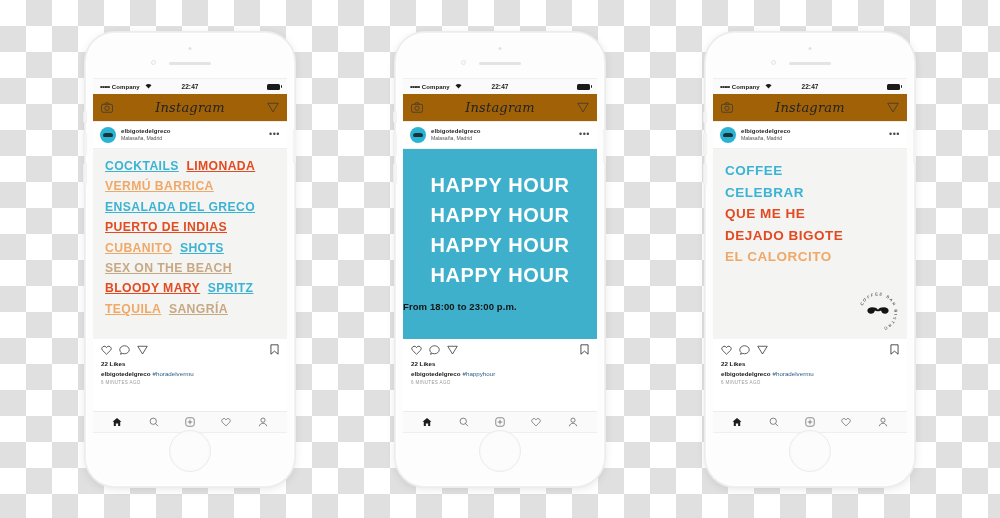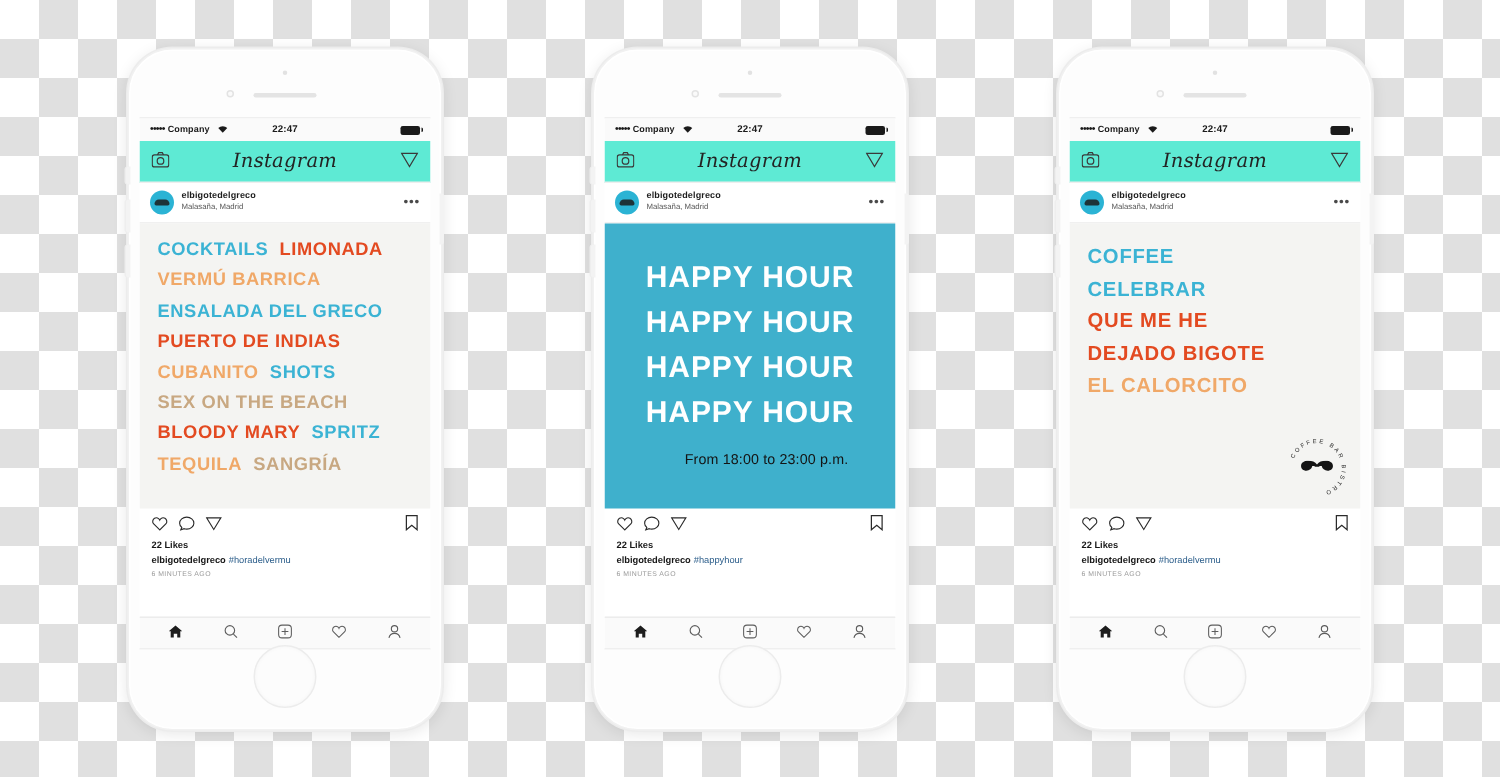--- a/index.html
+++ b/index.html
@@ -59,47 +59,47 @@
   .sb-carrier{ margin-left:2px; }
   .wifi{ margin-left:5px; display:inline-block; }
   .sb-time{ position:absolute; left:0; right:0; text-align:center; font-size:6.5px; font-weight:bold; pointer-events:none;}
   .statusbar-inner{ position:relative; width:100%; display:flex; align-items:center;}
   .battery{ margin-left:auto; width:13px; height:6px; background:#1a1a1a; border-radius:1.5px; position:relative;}
   .battery:after{ content:""; position:absolute; right:-2px; top:1.6px; width:1.4px;height:2.8px;background:#1a1a1a;border-radius:0 1px 1px 0;}
 
   
   .ignav{
     height:28px; display:flex; align-items:center; justify-content:space-between;
-    padding:0 8px; border-bottom:1px solid #eeeeee; background:#5eead4;
+    padding:0 8px; border-bottom:1px solid #eeeeee; background:#a16207;
   }
   .ig-logo{ font-family:"DejaVu Serif", serif; font-style:italic; font-size:13px; color:#232323; letter-spacing:.2px;}
 
   
   .userrow{ height:27px; display:flex; align-items:center; padding:0 7px; border-bottom:1px solid #f0f0f0; background:#fff;}
   .avatar{ width:16px;height:16px;border-radius:50%; background:#2bb3d4; flex:none; position:relative; overflow:hidden;}
   .avatar:after{ content:""; position:absolute; left:3px; top:6px; width:10px;height:4px; background:#1b1b1b; border-radius:5px 5px 2px 2px; opacity:.85;}
   .uinfo{ margin-left:5px; line-height:1.15; }
   .uname{ font-size:6px; font-weight:bold; color:#1c1c1c; letter-spacing:.1px;}
   .uloc{ font-size:5.2px; color:#555; margin-top:1px;}
   .dots{ margin-left:auto; font-size:9px; color:#4a4a4a; letter-spacing:.5px; line-height:0; padding-bottom:3px;}
 
   
   .post{ height:190px; position:relative; overflow:hidden; }
   .post.menu{ background:#f4f4f2; padding:11px 10px 0 12px;}
   .post.happy{ background:#3fb0cc; padding:26px 0 0 0;}
   .post.quiero{ background:#f4f4f2; padding:15px 10px 0 12px;}
 
   .mline{ font-family:"Liberation Sans", sans-serif; font-weight:bold; font-size:12.2px;
           letter-spacing:.4px; line-height:1.0; margin-bottom:8.2px; white-space:nowrap;}
-  .mline span{ display:inline; }
+  .mline span{ display:inline;text-decoration:underline; }
 
   .hline{ font-family:"Liberation Sans", sans-serif; font-weight:bold; color:#ffffff;
           font-size:20px; letter-spacing:.6px; line-height:1.0; text-align:center; margin-bottom:10px;}
-  .hfrom{ font-family:"Liberation Sans", sans-serif; font-weight:normal; color:#141414;
-          font-size:9.5px; text-align:center; margin-top:16px; letter-spacing:.1px;padding-left:22px;}
+  .hfrom{ font-family:"Liberation Sans", sans-serif; font-weight:bold; color:#141414;
+          font-size:9.5px; margin-top:16px; letter-spacing:.1px;}
 
   .qline{ font-family:"Liberation Sans", sans-serif; font-weight:bold; font-size:13.5px;
           letter-spacing:.5px; line-height:1.0; margin-bottom:8px; white-space:nowrap;}
 
   .badge{ position:absolute; right:6px; bottom:4px; width:46px; height:46px;}
   .badge .bcircle{ position:absolute; inset:0; }
   .mustache{ position:absolute; left:12px; top:18px; width:22px; height:9px;}
 
   
   .actions{ height:21px; display:flex; align-items:center; padding:0 8px; background:#fff;}

